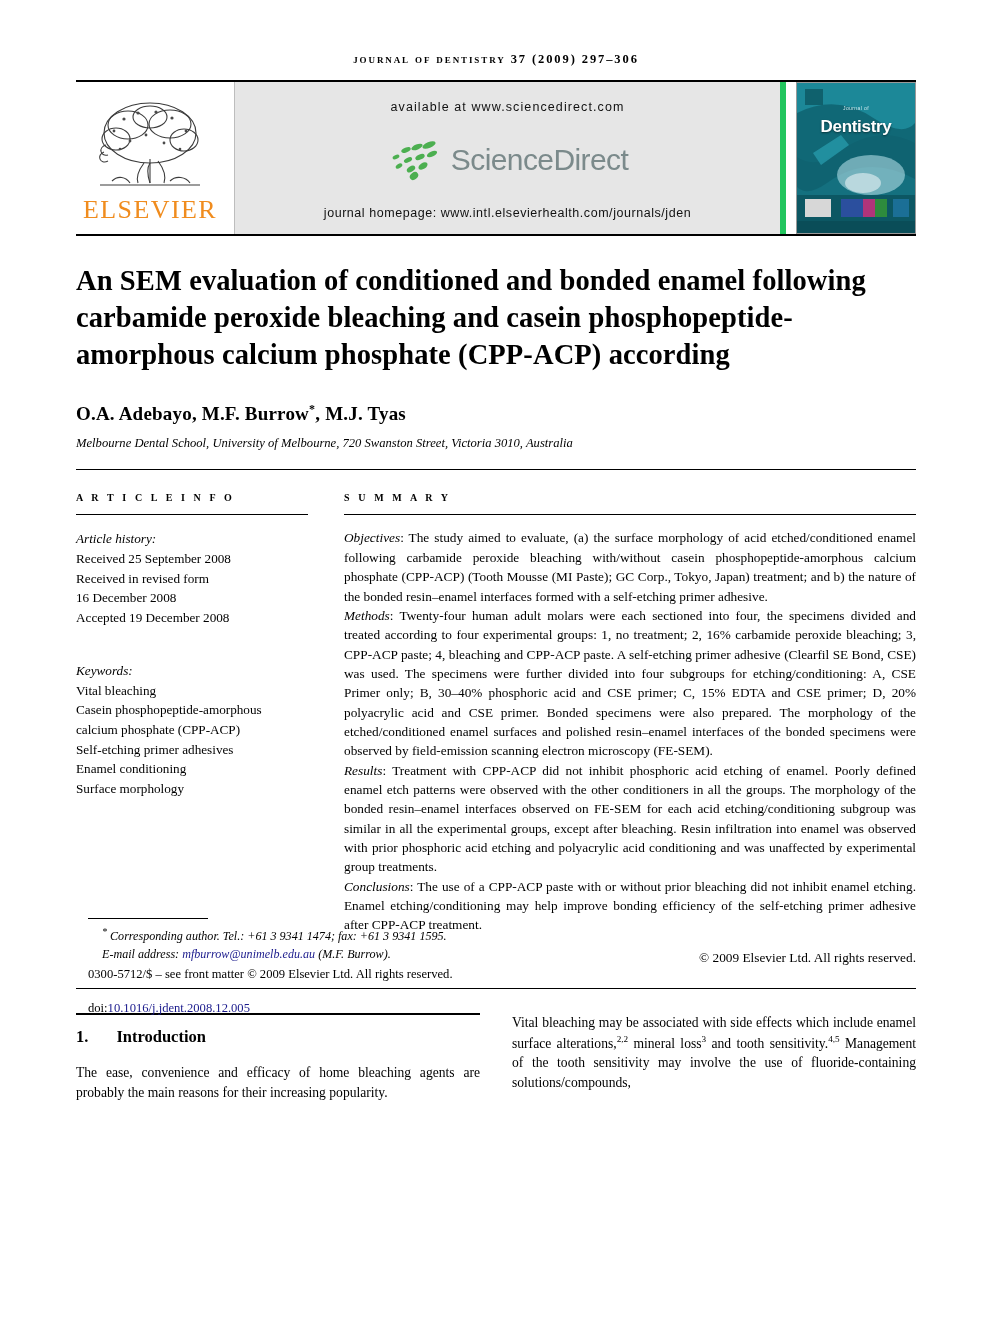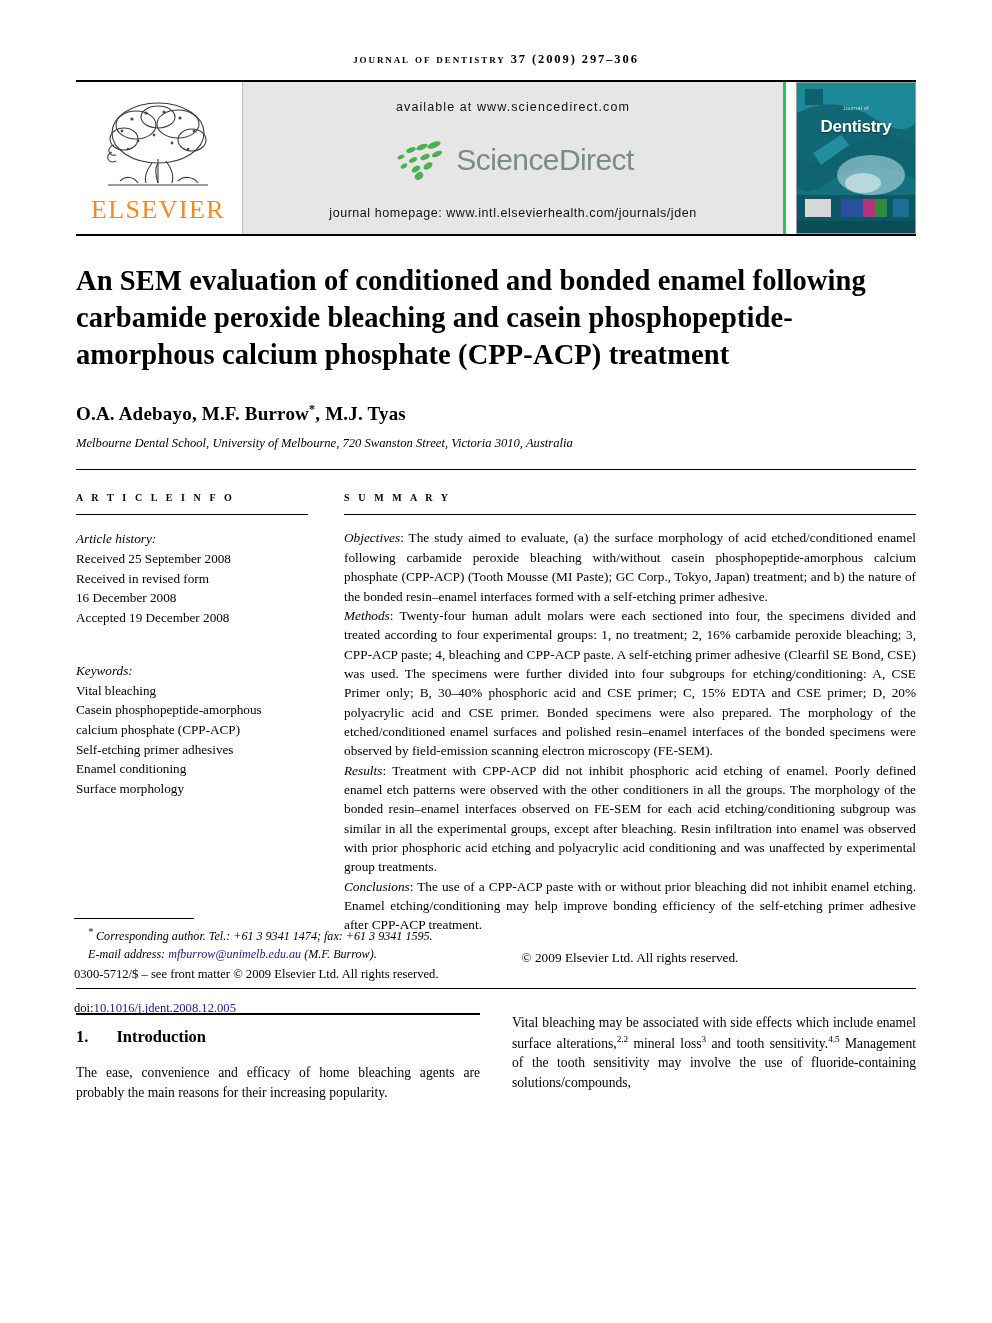--- a/index.html
+++ b/index.html
@@ -38,36 +38,35 @@
     align-items: stretch;
     height: 152px;
     margin-top: 0;
   }
   .elsevier-block {
     width: 148px;
     flex: 0 0 148px;
     display: flex; flex-direction: column;
     align-items: center; justify-content: center;
     padding-top: 4px;
-    margin-left: 8px;
   }
   .tree-svg { display:block; }
   .elsevier-word {
     font-family: "Liberation Serif", serif;
     font-size: 26px;
     letter-spacing: 1.4px;
     color: #F08C1E;
     margin-top: 2px;
     line-height: 1;
   }
   .sd-banner {
     flex: 1 1 auto;
     background: #e6e6e6;
     border-left: 1px solid #bdbdbd;
-    border-right: 3px solid #22c55e;
+    border-right: 6px solid #22c55e;
     display: flex; flex-direction: column;
     align-items: center; justify-content: space-between;
     padding: 18px 0 14px 0;
     margin-left: 10px; margin-right: 10px;
   }
   .sd-avail {
     font-family: "Liberation Sans", sans-serif;
     font-size: 12.5px;
     letter-spacing: 1.1px;
     color: #111;
@@ -168,21 +167,21 @@
 
   .abs-p {
     font-size: 13.3px;
     line-height: 1.455;
     text-align: justify;
     margin: 0;
     hyphens: auto;
   }
   .abs-p i { font-style: italic; }
   .copyright {
-    text-align: center;
+    text-align: right;
     font-size: 13.3px;
     margin-top: 15px;
   }
   .rule-abs { border-top: 1.6px solid #000; margin-top: 22px; }
 
   
   .body-cols {
     display: flex;
     gap: 32px;
     margin-top: 24px;
@@ -205,21 +204,21 @@
     line-height: 1.47;
     text-align: justify;
     margin: 0;
     hyphens: auto;
   }
   .body-p sup { font-size: 9.2px; vertical-align: super; }
 
   
   .footer {
     position: absolute;
-    left: 74px;
+    left: 88px;
     bottom: 52px;
     width: 420px;
   }
   .foot-rule {
     border-top: 1.3px solid #000;
     width: 120px;
     margin-bottom: 6px;
   }
   .foot-line {
     font-size: 12.1px;
@@ -321,21 +320,21 @@
         <rect x="96" y="116" width="16" height="18" fill="#1b6f96"></rect>
         <rect x="0" y="138" width="118" height="12" fill="#0a4d58"></rect>
         <rect x="8" y="6" width="18" height="16" fill="#0c5763" opacity=".8"></rect>
       </svg>
       <div class="cover-sup">Journal of</div>
       <div class="cover-title">Dentistry</div>
     </div>
   </div>
   <div class="rule-masthead"></div>
 
-  <h1 class="title">An SEM evaluation of conditioned and bonded enamel following carbamide peroxide bleaching and casein phosphopeptide-amorphous calcium phosphate (CPP-ACP) treatment</h1>
+  <h1 class="title">An SEM evaluation of conditioned and bonded enamel following carbamide peroxide bleaching and casein phosphopeptide-amorphous calcium phosphate (CPP-ACP) according</h1>
 
   <div class="authors">
     <span>O.A. Adebayo, M.F. Burrow</span><sup>*</sup><span>, M.J. Tyas</span>
   </div>
 
   <div class="affiliation">Melbourne Dental School, University of Melbourne, 720 Swanston Street, Victoria 3010, Australia</div>
 
   <div class="rule-thin"></div>
 
   <div class="cols">

